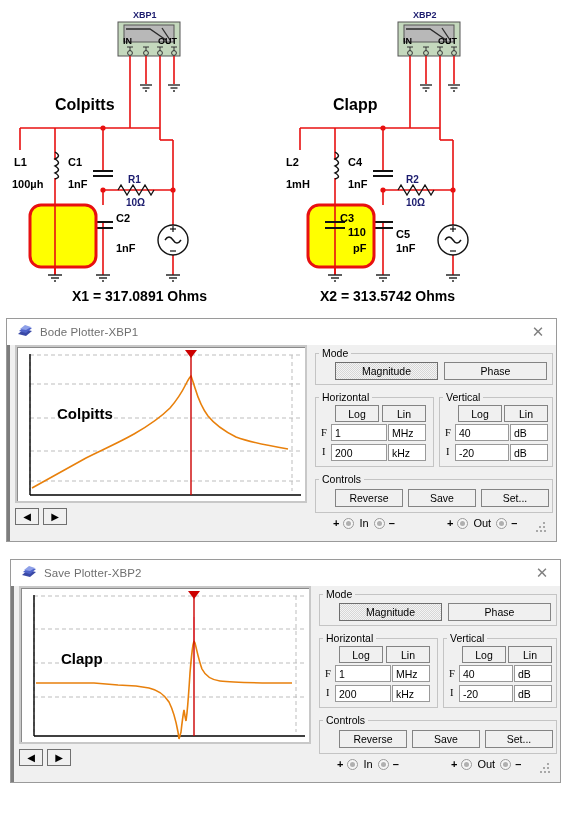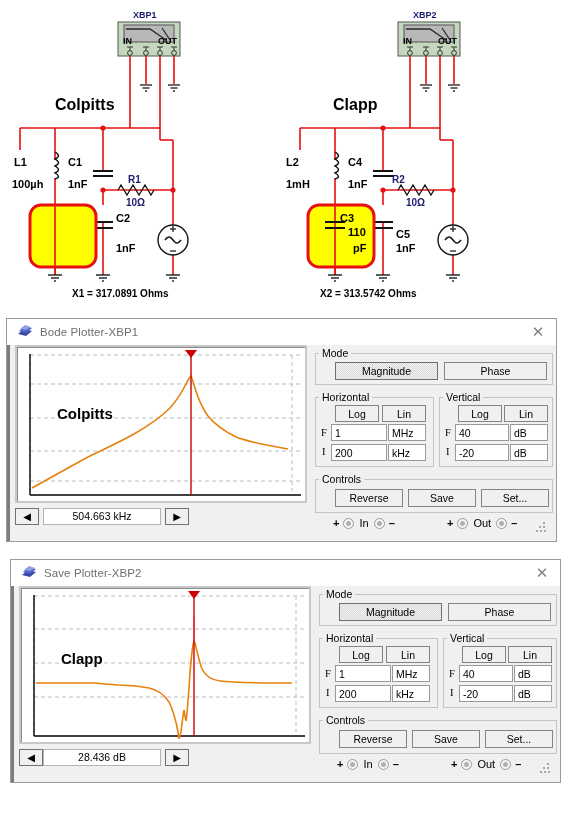--- a/index.html
+++ b/index.html
@@ -7,21 +7,21 @@
 
   
   #schematic{position:absolute;left:0;top:0;width:569px;height:312px;background:#fff;}
   .svg-layer{position:absolute;left:0;top:0;}
 
   .ckt-title{position:absolute;font-family:"Liberation Sans",sans-serif;font-weight:bold;font-size:16px;color:#000;white-space:nowrap;}
   .comp-lbl{position:absolute;font-family:"Liberation Sans",sans-serif;font-weight:bold;font-size:11px;color:#000;white-space:nowrap;line-height:12px;}
   .res-lbl{position:absolute;font-family:"Liberation Sans",sans-serif;font-weight:bold;font-size:10px;color:#1b1b6e;white-space:nowrap;}
   .inst-lbl{position:absolute;font-family:"Liberation Sans",sans-serif;font-weight:bold;font-size:9px;color:#1b1b6e;white-space:nowrap;}
   .port-lbl{position:absolute;font-family:"Liberation Sans",sans-serif;font-weight:bold;font-size:9px;color:#000;white-space:nowrap;}
-  .xval{position:absolute;font-family:"Liberation Sans",sans-serif;font-weight:bold;font-size:10px;color:#000;white-space:nowrap;}
+  .xval{position:absolute;font-family:"Liberation Sans",sans-serif;font-weight:bold;font-size:14px;color:#000;white-space:nowrap;}
   .c3-lbl{position:absolute;font-family:"Liberation Sans",sans-serif;font-weight:bold;font-size:11px;color:#000;white-space:nowrap;line-height:13px;text-align:left;}
 
   
   .bode-win{position:absolute;background:#f0f0f0;border:1px solid #9a9a9a;box-sizing:border-box;}
   .bode-win .win-left-accent{position:absolute;left:0;top:0;width:3px;height:100%;background:#7d7d7d;}
   .titlebar{position:relative;height:26px;background:#ffffff;display:flex;align-items:center;padding-left:10px;box-sizing:border-box;}
   .title-icon{width:16px;height:14px;margin-right:7px;flex:none;}
   .title-text{font-size:11.5px;color:#6f6f6f;font-family:"Liberation Sans",sans-serif;letter-spacing:.1px;}
   .close-btn{position:absolute;right:8px;top:3px;width:20px;height:18px;display:flex;align-items:center;justify-content:center;color:#808080;font-size:15px;line-height:1;cursor:pointer;}
 
@@ -267,21 +267,21 @@
 
   <div class="comp-lbl" style="left:286px;top:156px;">L2</div>
   <div class="comp-lbl" style="left:286px;top:178px;">1mH</div>
   <div class="comp-lbl" style="left:348px;top:156px;">C4</div>
   <div class="comp-lbl" style="left:348px;top:178px;">1nF</div>
   <div class="c3-lbl" style="left:340px;top:212px;">C3</div>
   <div class="c3-lbl" style="left:348px;top:226px;">110</div>
   <div class="c3-lbl" style="left:353px;top:242px;">pF</div>
   <div class="comp-lbl" style="left:396px;top:228px;">C5</div>
   <div class="comp-lbl" style="left:396px;top:242px;">1nF</div>
-  <div class="res-lbl" style="left:392px;top:174px;">R2</div>
+  <div class="res-lbl" style="left:406px;top:174px;">R2</div>
   <div class="res-lbl" style="left:406px;top:197px;">10Ω</div>
   <div class="xval" style="left:320px;top:288px;">X2 = 313.5742 Ohms</div>
 </div>
 
 <div class="bode-win" id="win0" style="left:6px;top:318px;width:551px;height:224px;">
   <div class="win-left-accent"></div>
   <div class="titlebar">
     <svg class="title-icon" viewBox="0 0 16 14">
       <polygon points="1,9 7,4 15,6 9,11" fill="#3a49a6"></polygon>
       <polygon points="2,6 8,1 15,3 9,8" fill="#4f63c9"></polygon>
@@ -316,21 +316,20 @@
                      C178,48 182,58 188,66 C196,76 206,82 216,87 C232,93 250,96 268,99" fill="none" stroke="#e8800c" stroke-width="1.6"></path>
 
             <line x1="171" y1="4" x2="171" y2="145" stroke="#cc0000" stroke-width="1.4"></line>
             <polygon points="165,0 177,0 171,8" fill="#cc0000"></polygon>
           </svg>
         </div>
         <div class="plot-label" style="left:40px;top:58px;">Colpitts</div>
       </div>
       <div class="graph-status">
         <div class="arrow-btn">◀</div>
-        <div class="readout f">504.663 kHz</div>
         <div class="arrow-btn r">▶</div>
       </div>
     </div>
 
     <div class="ctrl-col">
 
       <fieldset class="grp" style="left:0;top:2px;width:238px;height:38px;">
         <legend>Mode</legend>
       </fieldset>
       <div class="btn pressed" style="position:absolute;left:20px;top:17px;width:103px;height:18px;">Magnitude</div>
@@ -430,21 +429,20 @@
 
             <line x1="170" y1="26" x2="170" y2="50" stroke="#ffb8d0" stroke-width="1.6"></line>
             <line x1="170" y1="4" x2="170" y2="145" stroke="#cc0000" stroke-width="1.4"></line>
             <polygon points="164,0 176,0 170,8" fill="#cc0000"></polygon>
           </svg>
         </div>
         <div class="plot-label" style="left:40px;top:62px;">Clapp</div>
       </div>
       <div class="graph-status">
         <div class="arrow-btn">◀</div>
-        <div class="readout d">28.436 dB</div>
         <div class="arrow-btn r">▶</div>
       </div>
     </div>
 
     <div class="ctrl-col">
       <fieldset class="grp" style="left:0;top:2px;width:238px;height:38px;">
         <legend>Mode</legend>
       </fieldset>
       <div class="btn pressed" style="position:absolute;left:20px;top:17px;width:103px;height:18px;">Magnitude</div>
       <div class="btn" style="position:absolute;left:129px;top:17px;width:103px;height:18px;">Phase</div>

